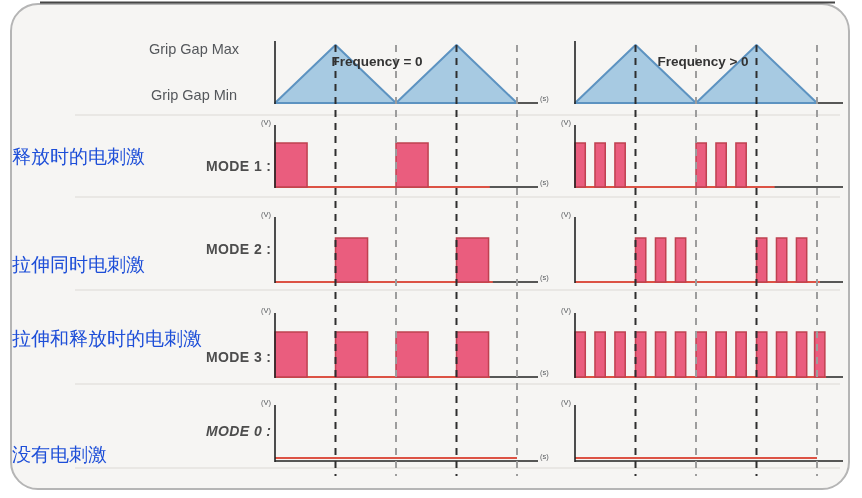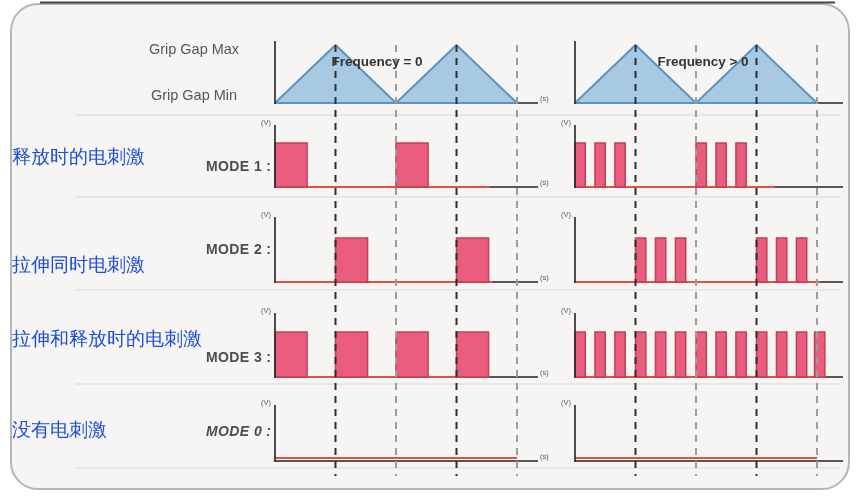--- a/index.html
+++ b/index.html
@@ -9,21 +9,21 @@
   #wave-svg{position:absolute;left:0;top:0;z-index:1;}
   .lbl{position:absolute;z-index:2;}
   .hdr{font-size:13.5px;font-weight:bold;color:#333;text-align:center;height:16px;line-height:16px;margin-top:48px;}
   .hdr-left{left:252px;top:6px;width:250px;}
   .hdr-right{left:578px;top:6px;width:250px;}
   .grip{left:120px;width:148px;text-align:center;font-size:14.5px;color:#54575b;height:16px;line-height:16px;}
   .grip-max{top:41px;}
   .grip-min{top:87px;}
   .rl{left:12px;width:204px;font-size:19px;color:#1d4ed8;height:26px;line-height:26px;
       font-family:"Liberation Serif","DejaVu Serif",serif;}
-  .rl1{top:144px;} .rl2{top:219px;margin-top:33px;} .rl3{top:326px;} .rl4{top:417px;}
+  .rl1{top:144px;} .rl2{top:219px;margin-top:33px;} .rl3{top:326px;} .rl4{top:442px;}
   .ml{left:206px;width:70px;font-size:14px;font-weight:bold;color:#4d4d4d;letter-spacing:.4px;height:14px;line-height:14px;}
   .ml1{top:159px;} .ml2{top:242px;} .ml3{top:350px;} .ml4{top:424px;font-style:italic;}
   .axv,.axs{position:absolute;z-index:2;font-size:7.5px;color:#56595d;height:9px;line-height:9px;}
   .axv{width:26px;text-align:right;}
 </style>
 </head>
 <body>
 
 <div class="card"></div>
 

